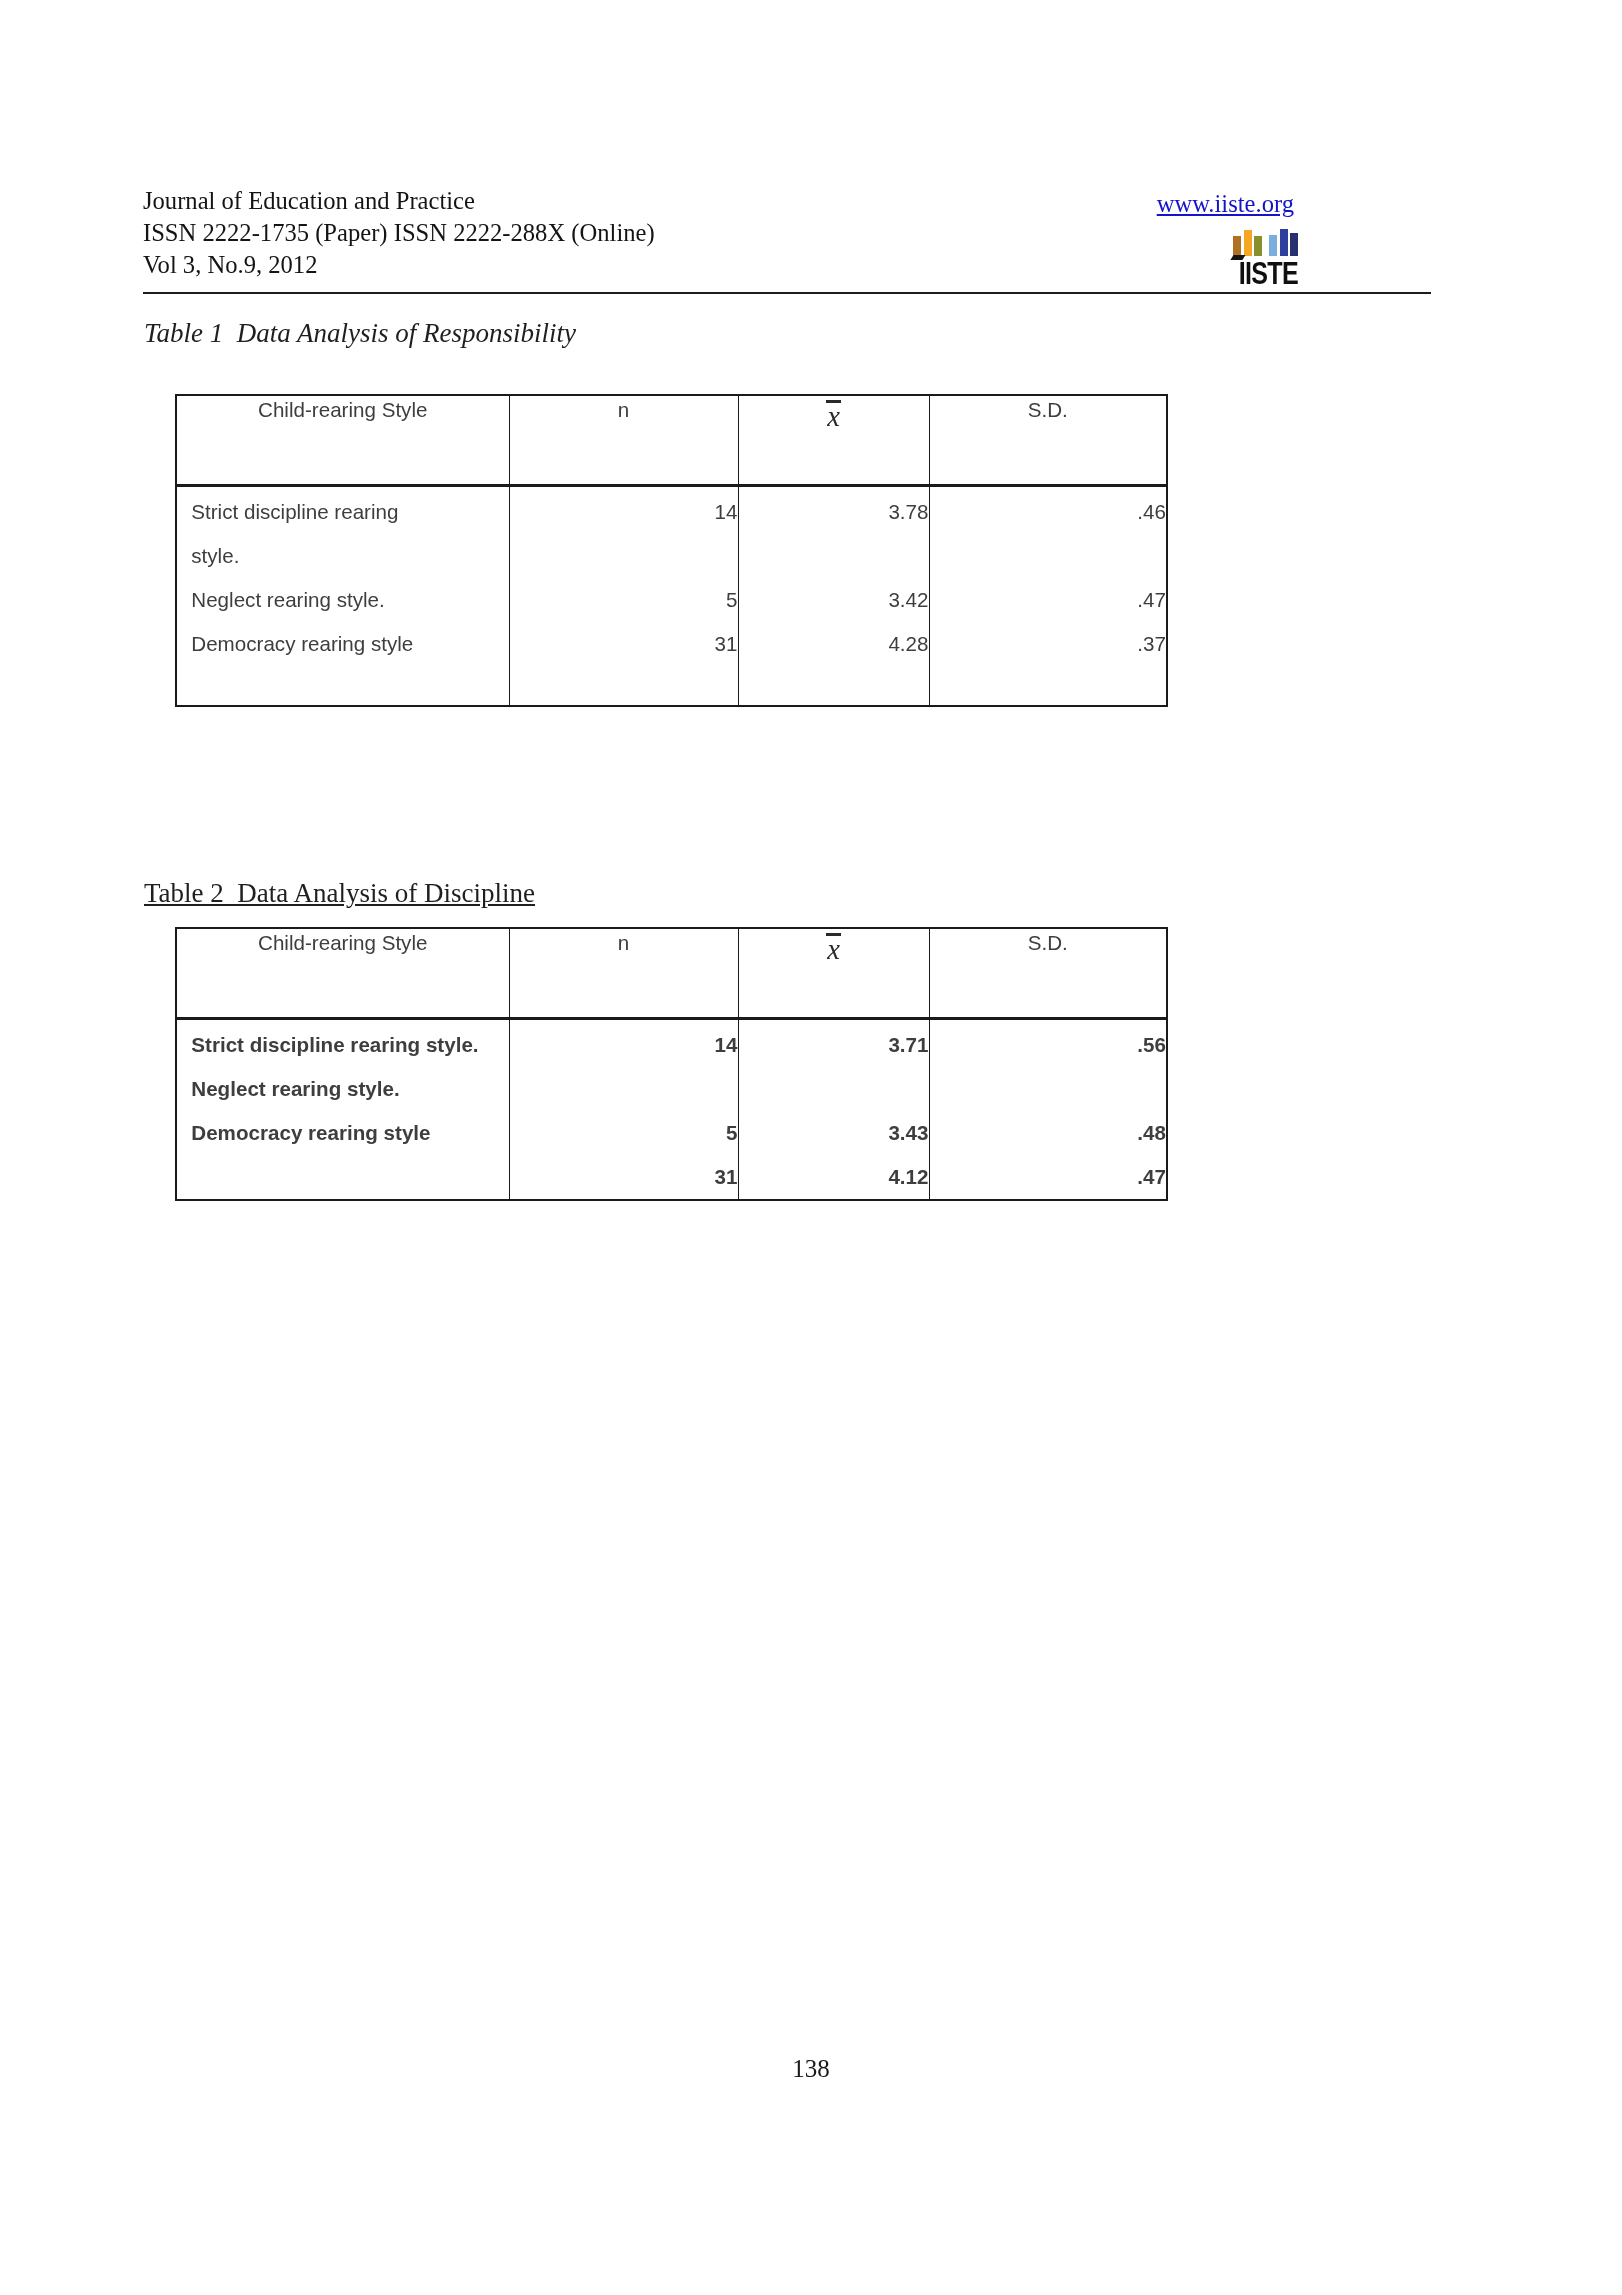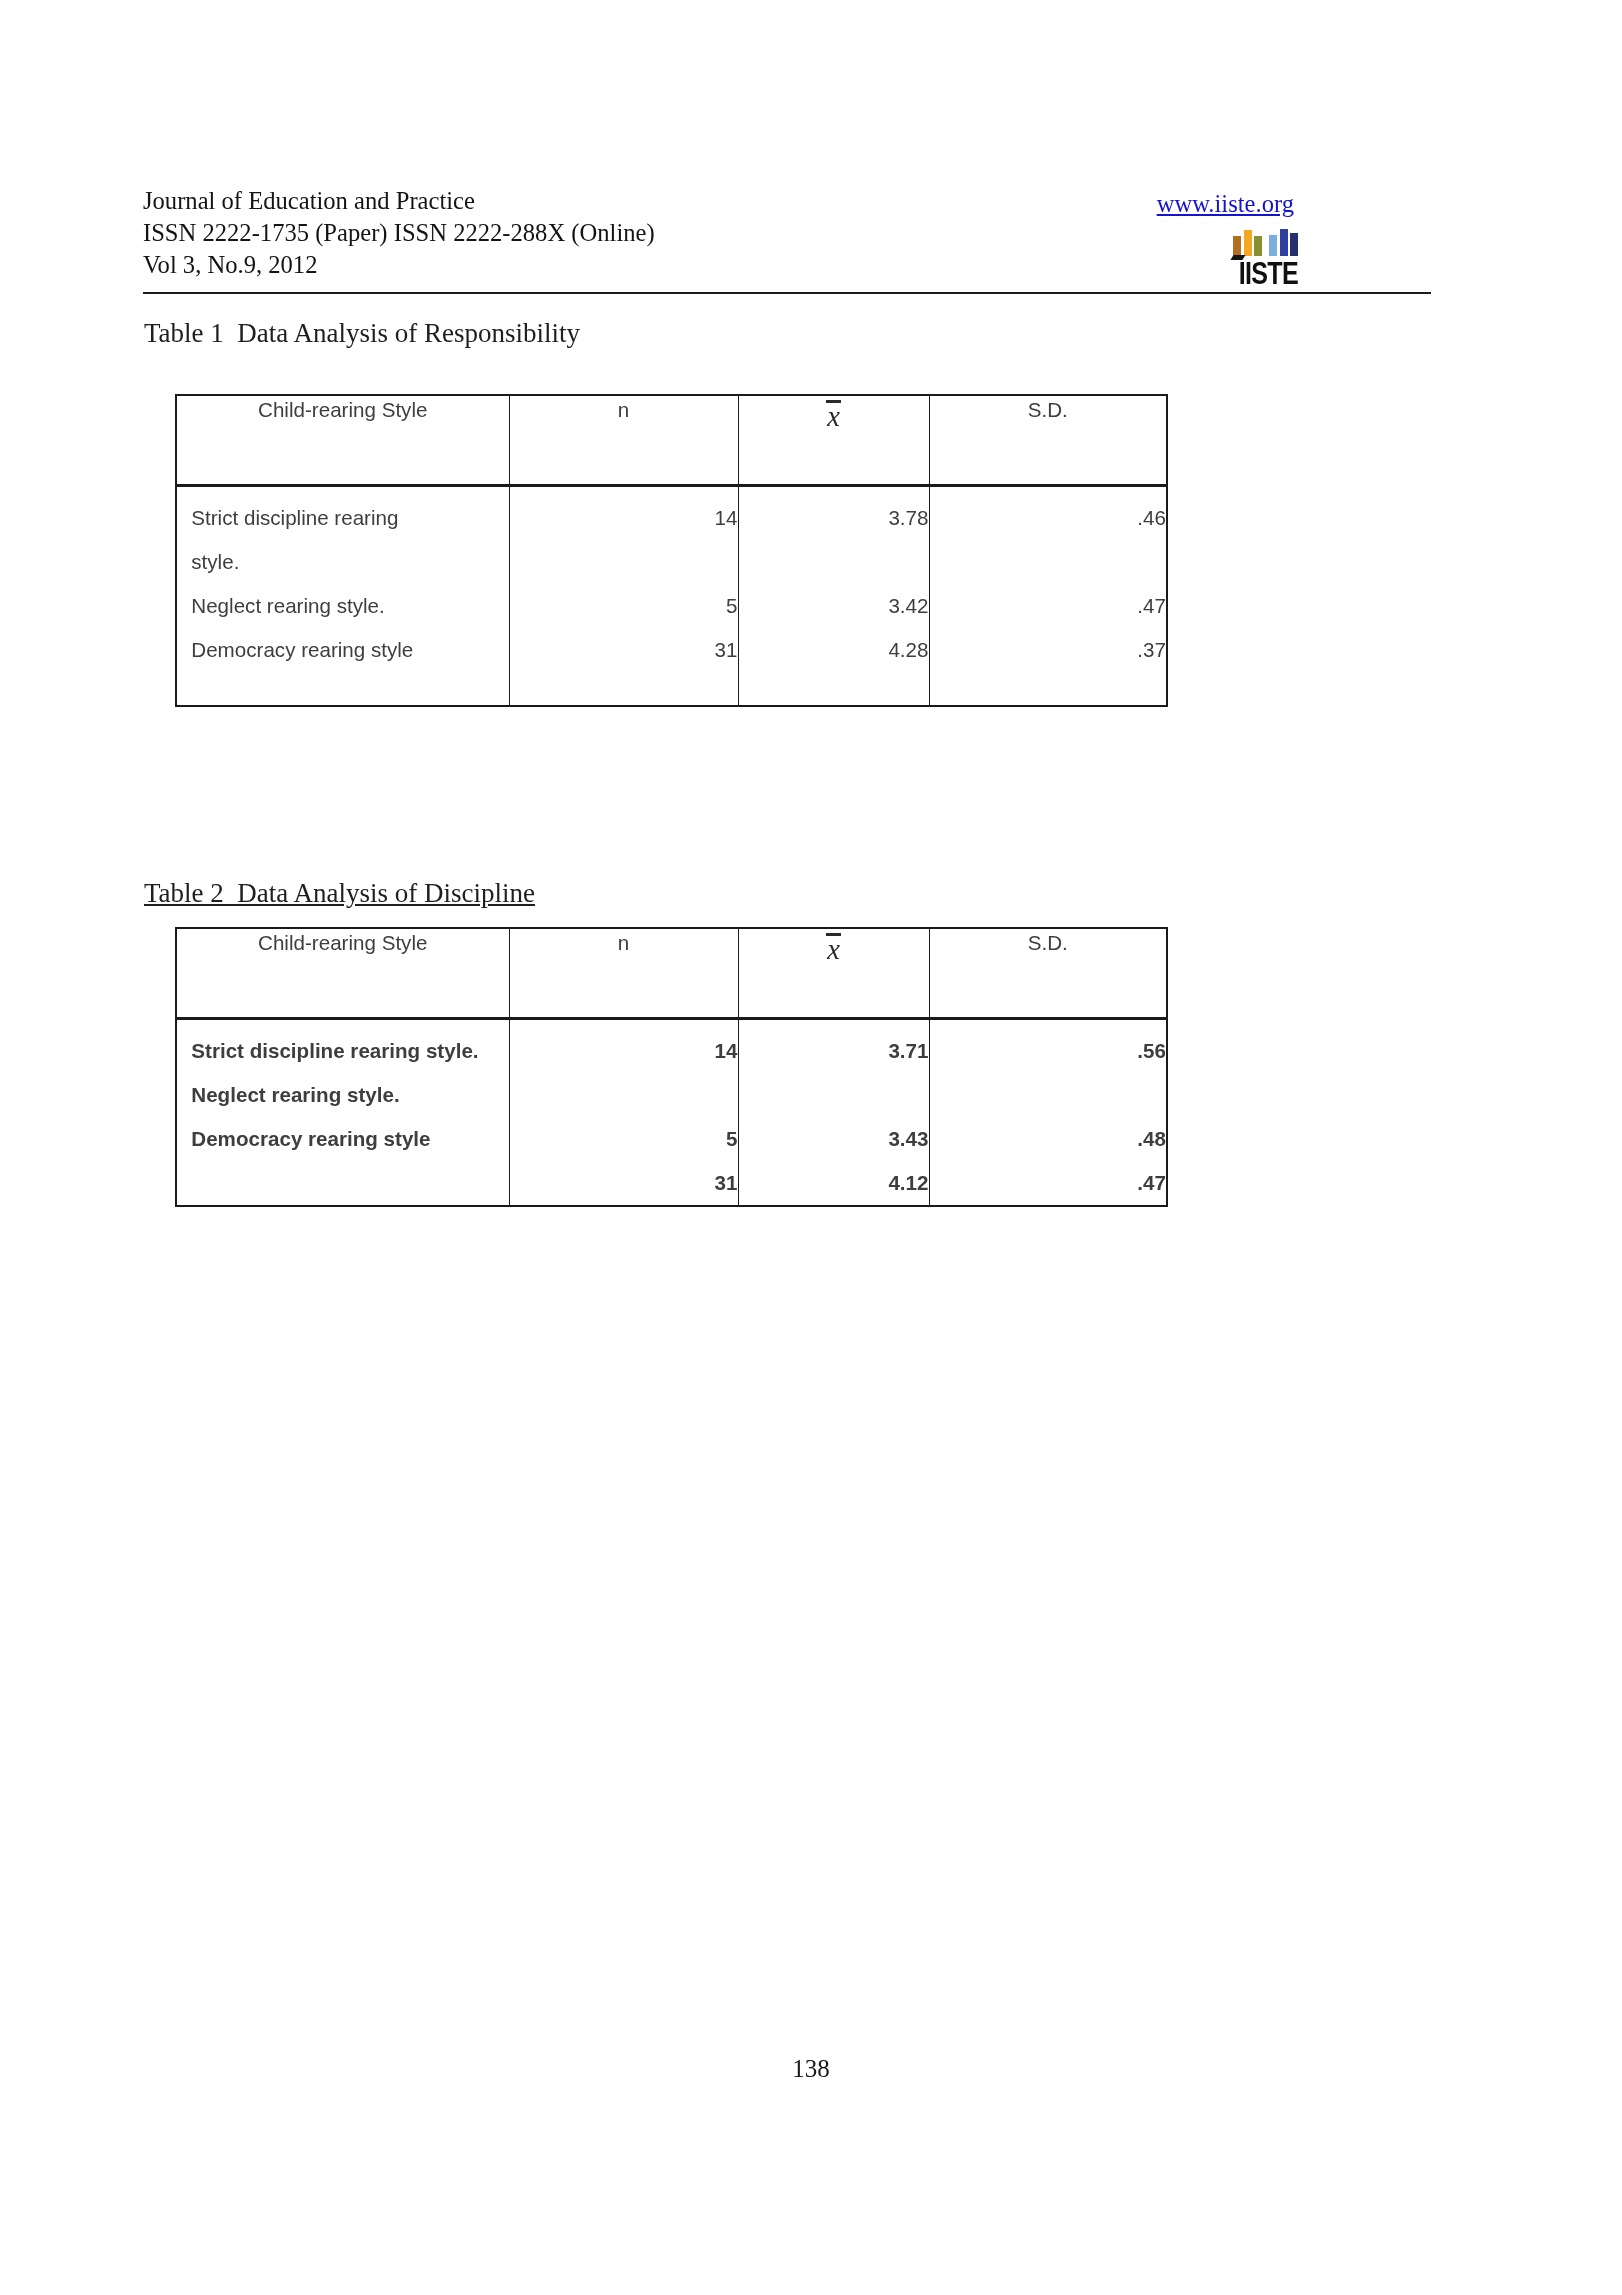--- a/index.html
+++ b/index.html
@@ -26,41 +26,41 @@
   .bar.b6 { height:23px; }
   .pencil { position:absolute; left:1.6px; bottom:-4px; width:12px; height:4.8px; background:#141414; transform:skewX(-32deg); }
   .logo-text {
     margin-top:2.4px; font-family:"Liberation Sans", sans-serif; font-weight:700;
     font-size:28.5px; line-height:27px; color:#101010; letter-spacing:-0.8px;
     transform:scale(0.88,1.12); transform-origin:right top; text-align:right;
   }
 
   
   .table-title { left:144px; font-size:27px; color:#1f1f1f; white-space:pre; }
-  #t1-title { top:318px; }
+  #t1-title { top:318px;font-style:italic; }
   #t2-title { top:878px;text-decoration:underline; }
   .table-note { left:144px; font-size:27px; color:#1f1f1f; }
   #t1-note { top:711px; }
   #t2-note { top:1236px; }
 
   
   #t1-wrap { left:175px; top:394px; }
   #t2-wrap { left:175px; top:927px; }
   .data-table { border-collapse:collapse; table-layout:fixed; width:992px; background:#ffffff; }
   .data-table th, .data-table td { border:1.6px solid #1a1a1a; }
   .data-table { border:2.4px solid #1a1a1a; }
   .data-table th { border-bottom:3.2px solid #1a1a1a; }
   .data-table thead tr { height:90px; }
   .t1 tbody tr { height:221px; }
   .t2 tbody tr { height:178px;font-weight:bold; }
   .data-table th {
     font-family:"Liberation Sans", sans-serif; font-weight:400; font-size:20.6px;
     color:#3e3e3e; vertical-align:top; line-height:25px; text-align:center;
   }
-  .data-table td { vertical-align:top; padding:9px 0 0 0; }
+  .data-table td { vertical-align:top; padding:3px 0 0 0; }
   .cell-line {
     height:44px; line-height:44px; font-family:"Liberation Sans", sans-serif;
     font-size:20.6px; color:#3e3e3e; text-align:right; white-space:nowrap;
   }
   td.left .cell-line { text-align:left; padding-left:14.3px; }
 
   .xbar {
     display:inline-block; position:relative; top:5.5px; font-family:"Liberation Serif", serif;
     font-style:italic; font-size:28.5px; line-height:28.5px; color:#2a2a2a; padding:0 2.4px;
   }

